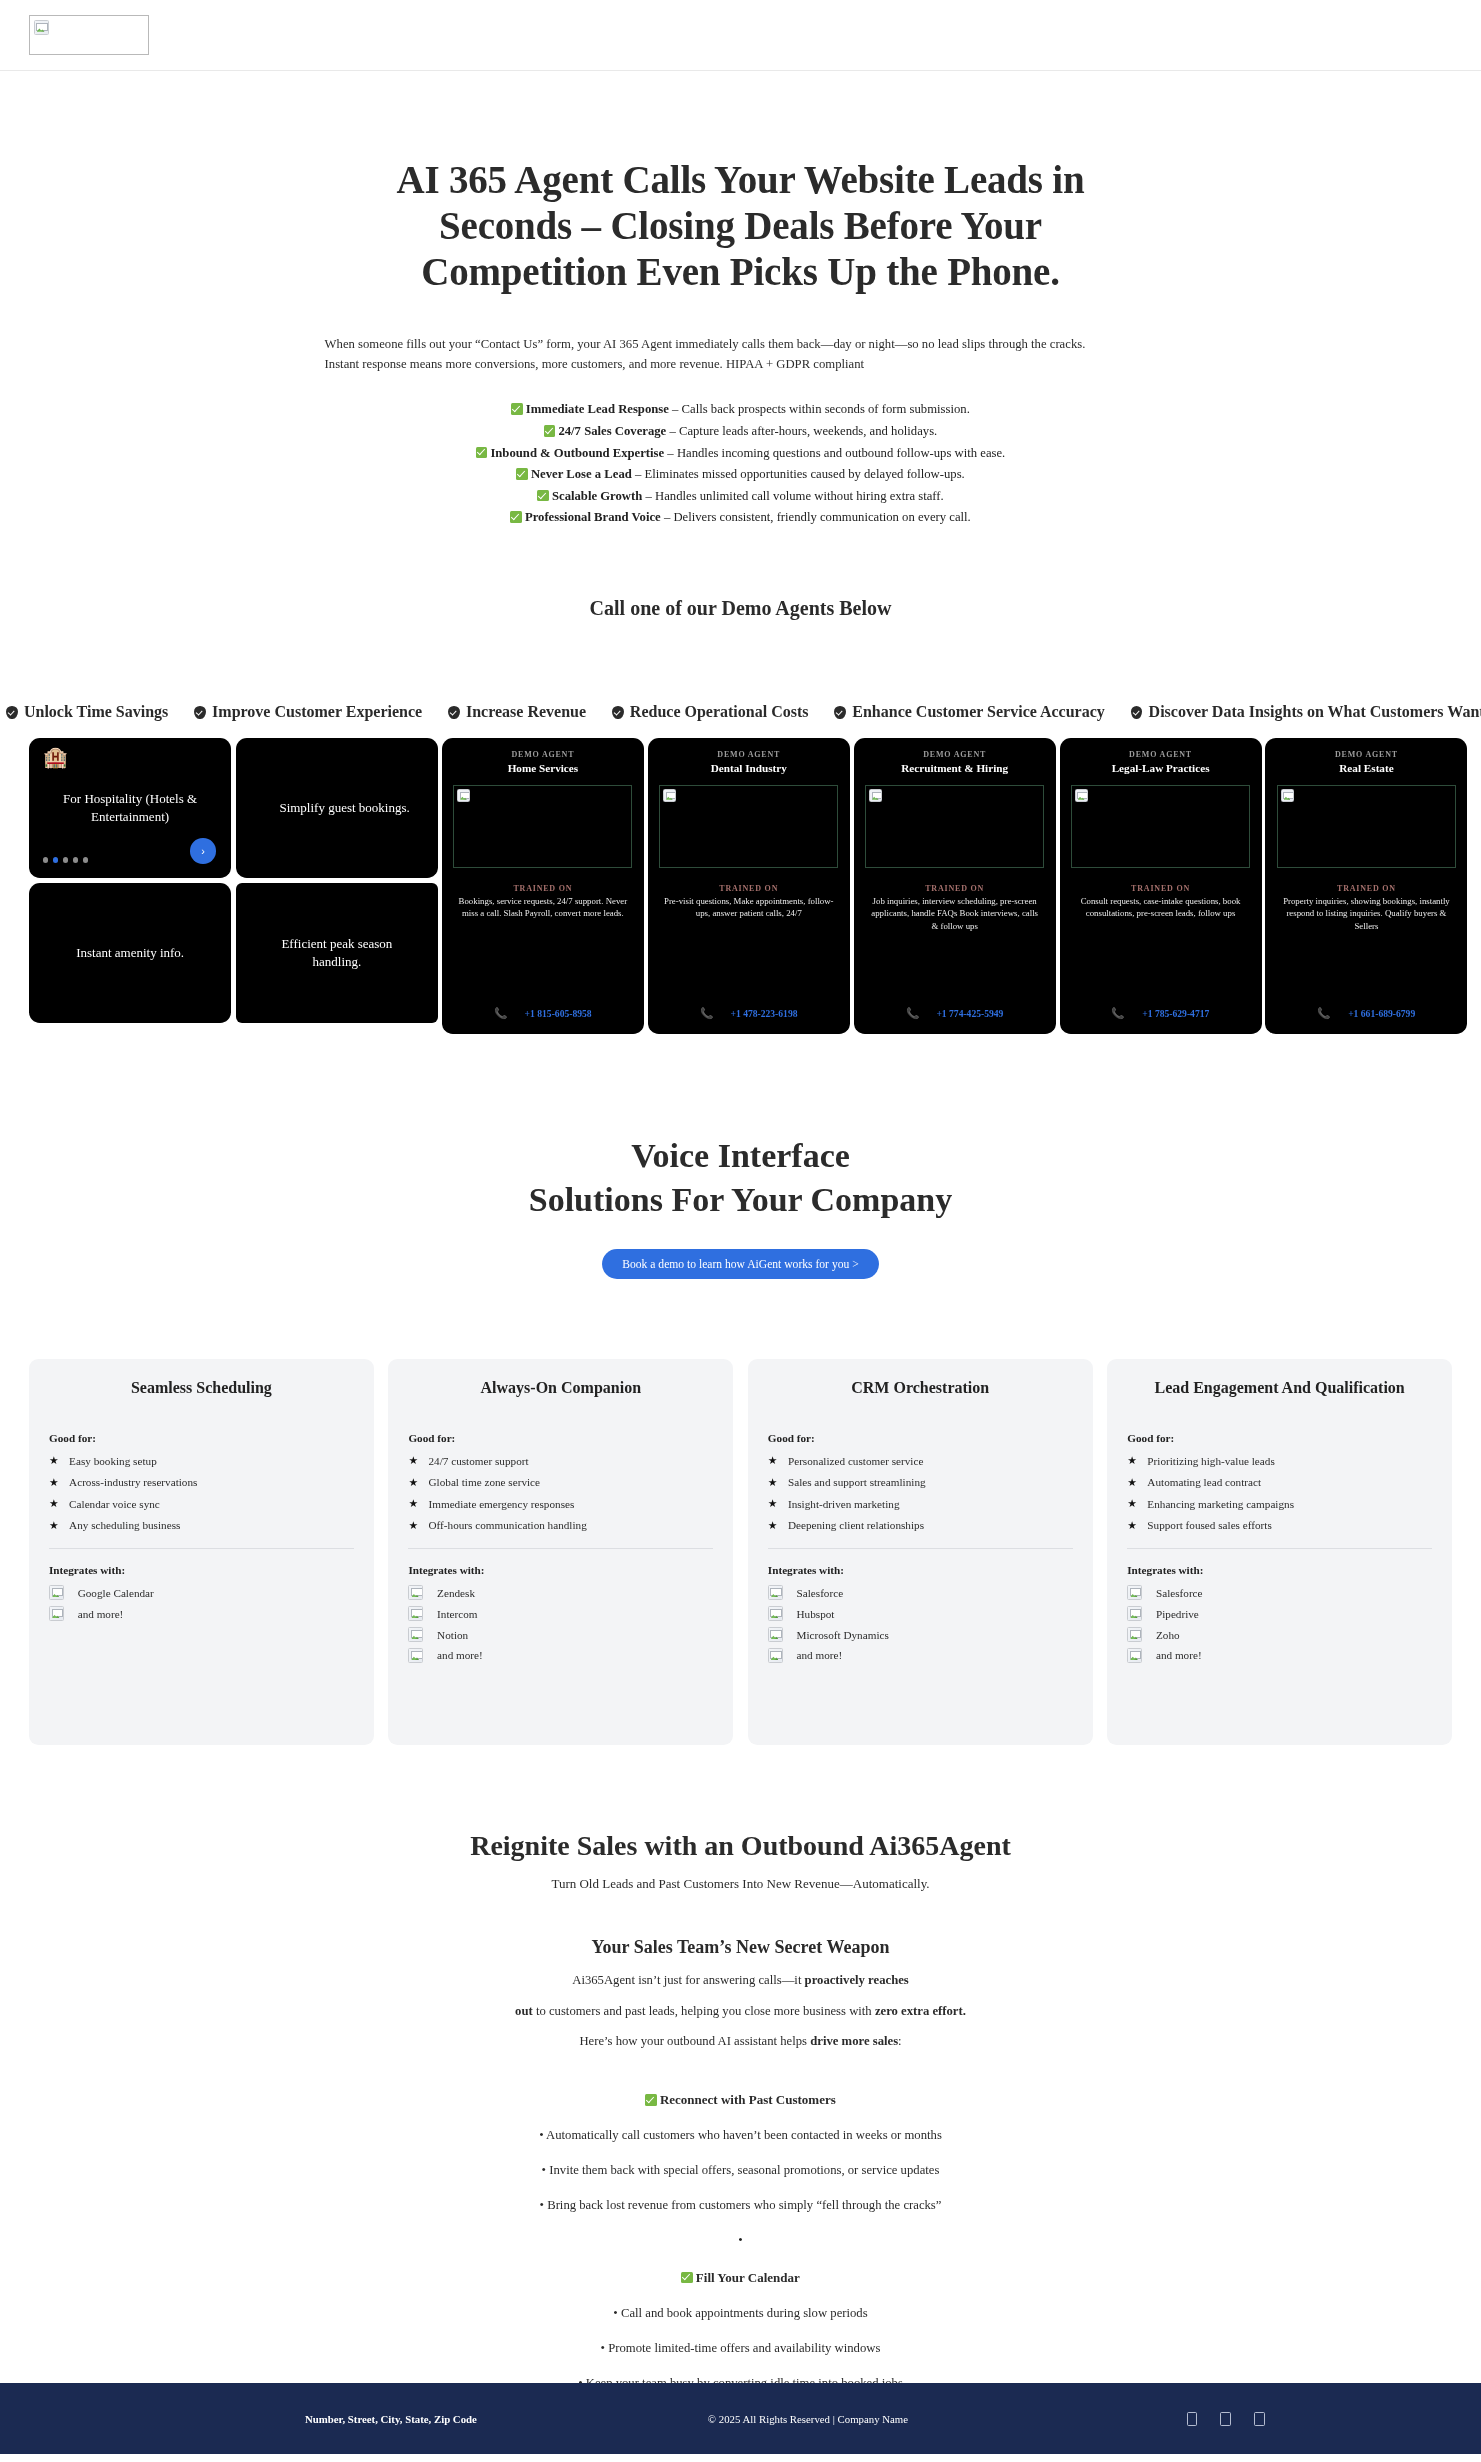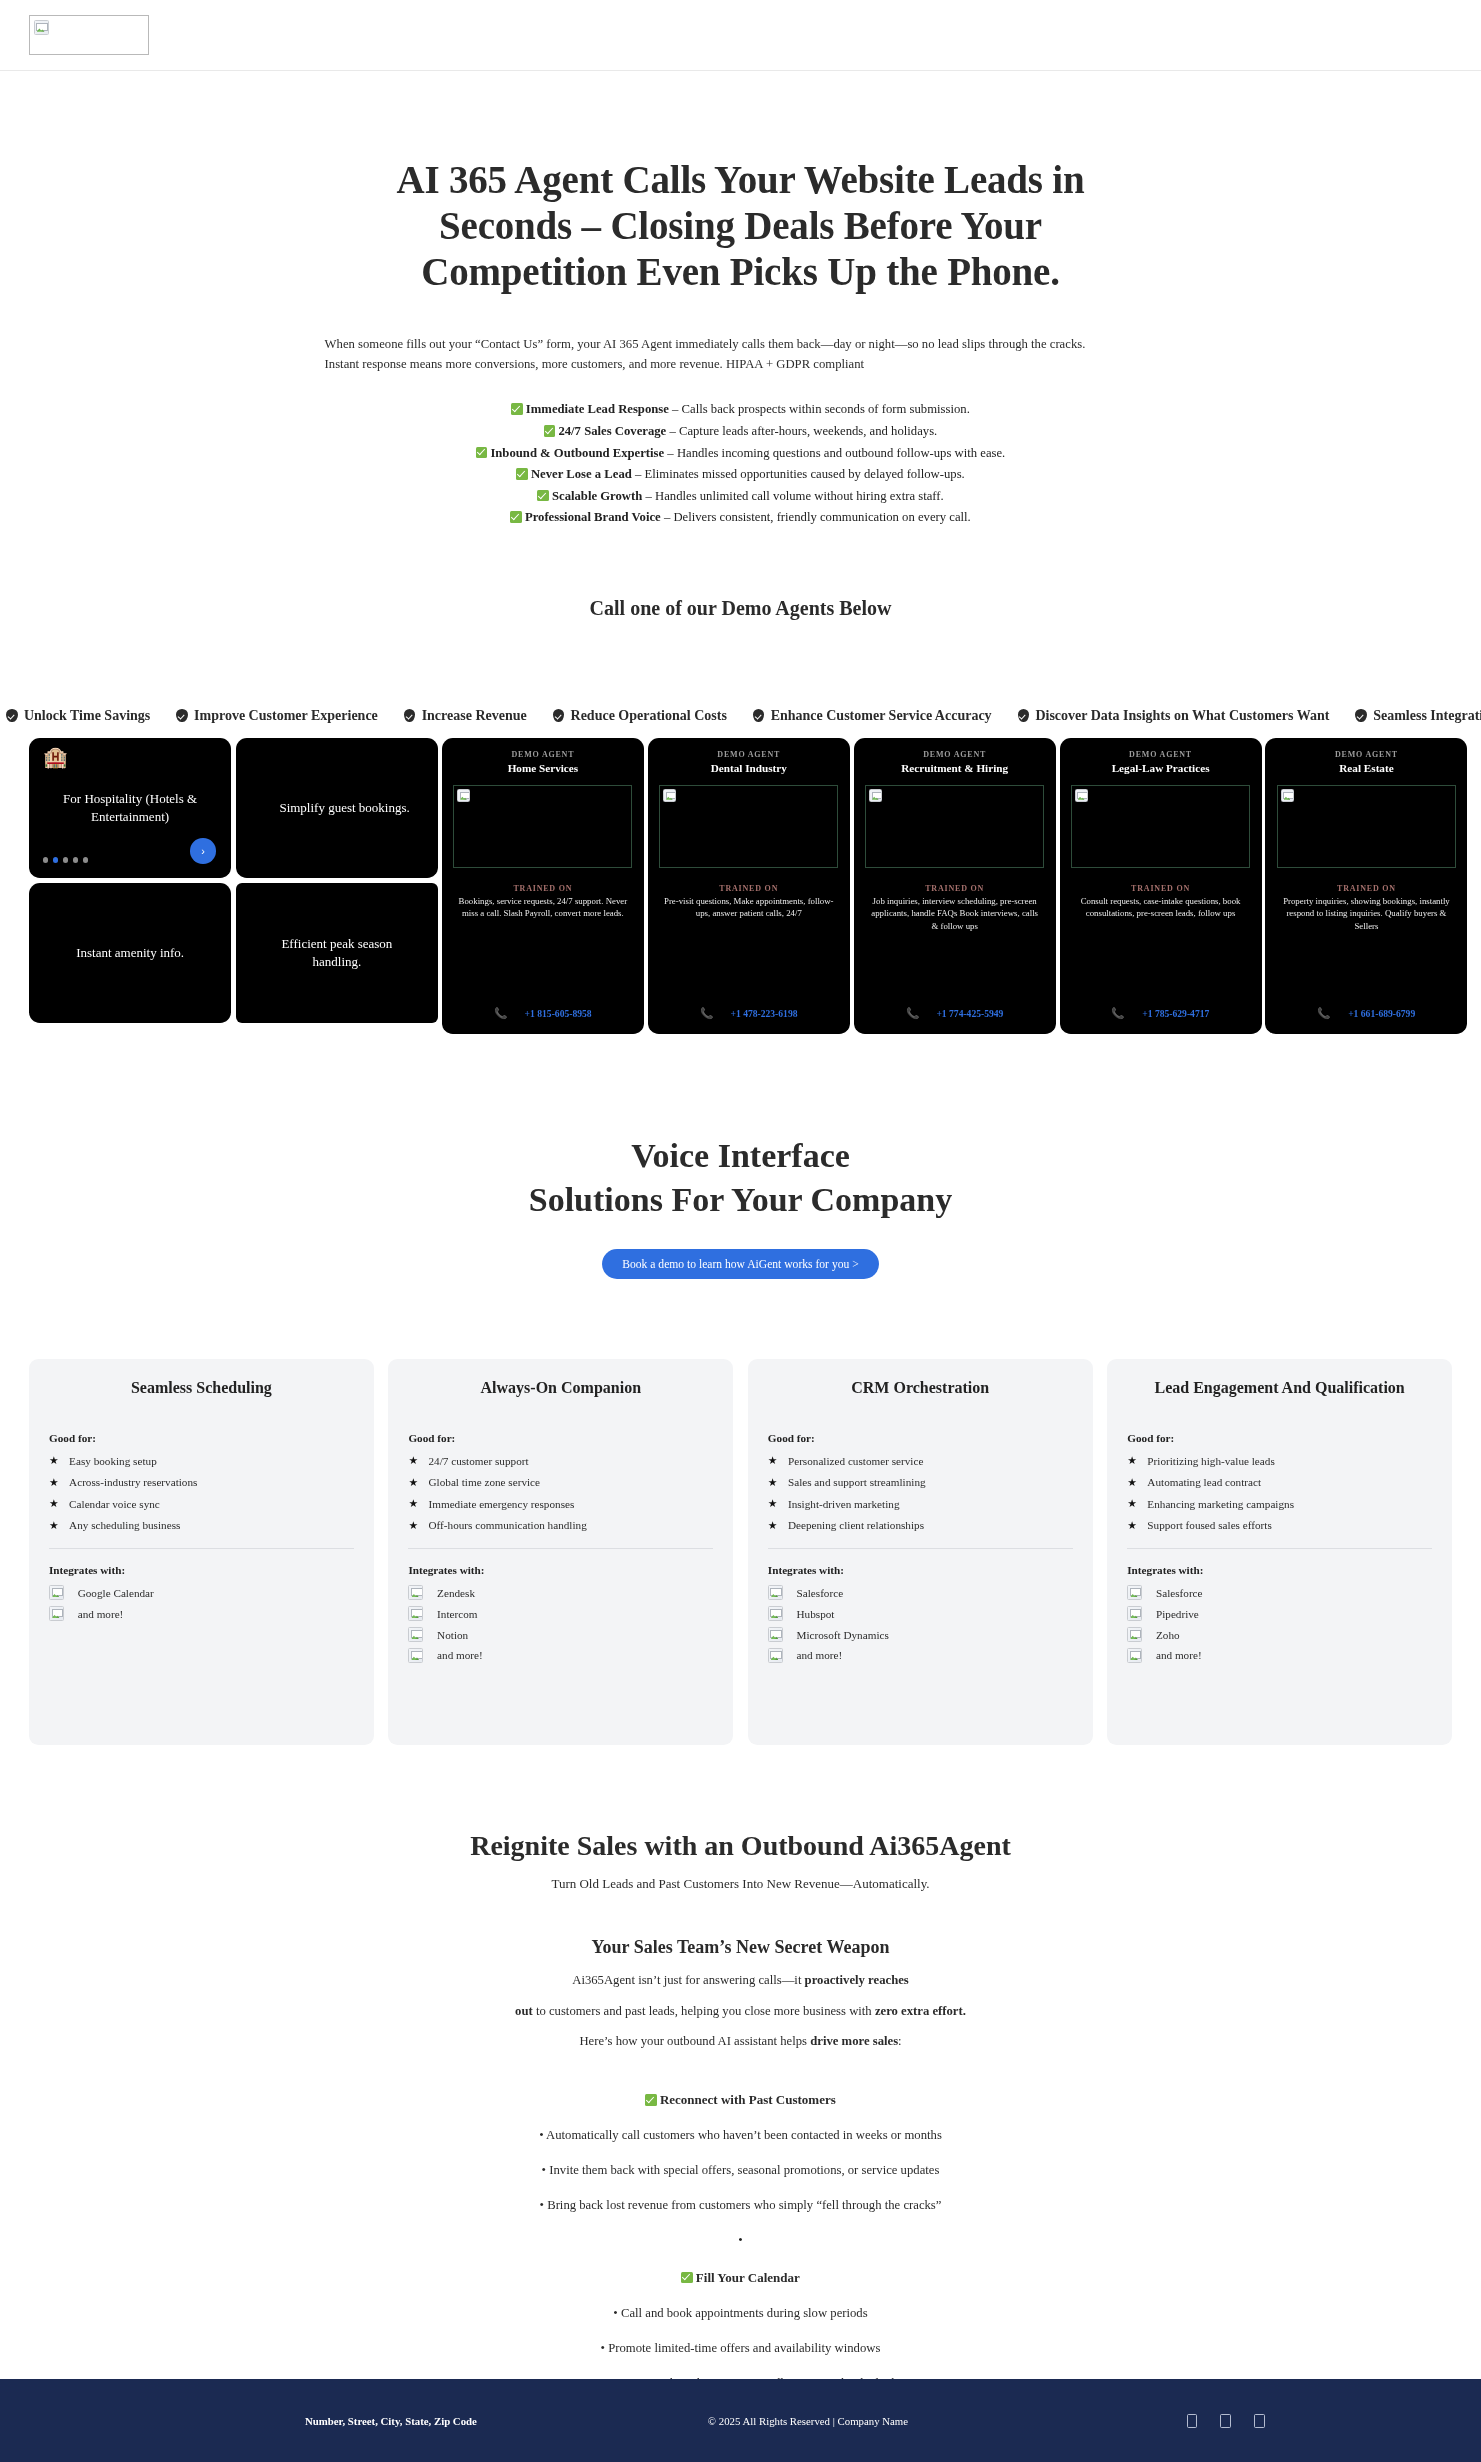--- a/index.html
+++ b/index.html
@@ -113,24 +113,24 @@
     text-align: center;
     font-size: 20px;
     font-weight: 700;
     color: #2b2b2b;
   }
 
   
   .ticker {
     margin-top: 81px;
     display: flex;
-    align-items: flex-end;
+    align-items: center;
     gap: 26px;
     padding-left: 6.2px;
-    font-size: 14px;
+    font-size: 16px;
     font-weight: 700;
     color: #2b2b2b;
     white-space: nowrap;
     overflow: hidden;
     height: 23px;
   }
   .ticker-item { display: flex; align-items: center; gap: 6.2px; }
   .tick-ico {
     width: 11.6px; height: 13px;
     background: #2b2b2b;
@@ -348,23 +348,23 @@
   .reignite p { font-size: 12.7px; margin-top: 15.4px; color: #2b2b2b; }
   .reignite p b { font-weight: 700; }
   .blk { margin-top: 43px; }
   .blk-title { font-size: 13px; font-weight: 700; color: #2b2b2b; }
   .blk .bl { font-size: 12.7px; margin-top: 20px; color: #2b2b2b; }
   .lone-dot { font-size: 12.7px; margin-top: 20px; }
 
   
   .site-footer {
     position: absolute;
-    left: 0; bottom: 0;
+    left: 0; bottom: 8px;
     width: 1481px;
-    height: 83px;
+    height: 71px;
     background: #1b2a52;
     color: #ffffff;
     display: flex;
     align-items: center;
     padding: 0 216px 0 305px;
   }
   .f-addr { font-size: 10.8px; font-weight: 700; }
   .f-copy { font-size: 10.8px; margin-left: 231px; }
   .f-social { margin-left: auto; display: flex; gap: 23px; }
   .f-social span {

